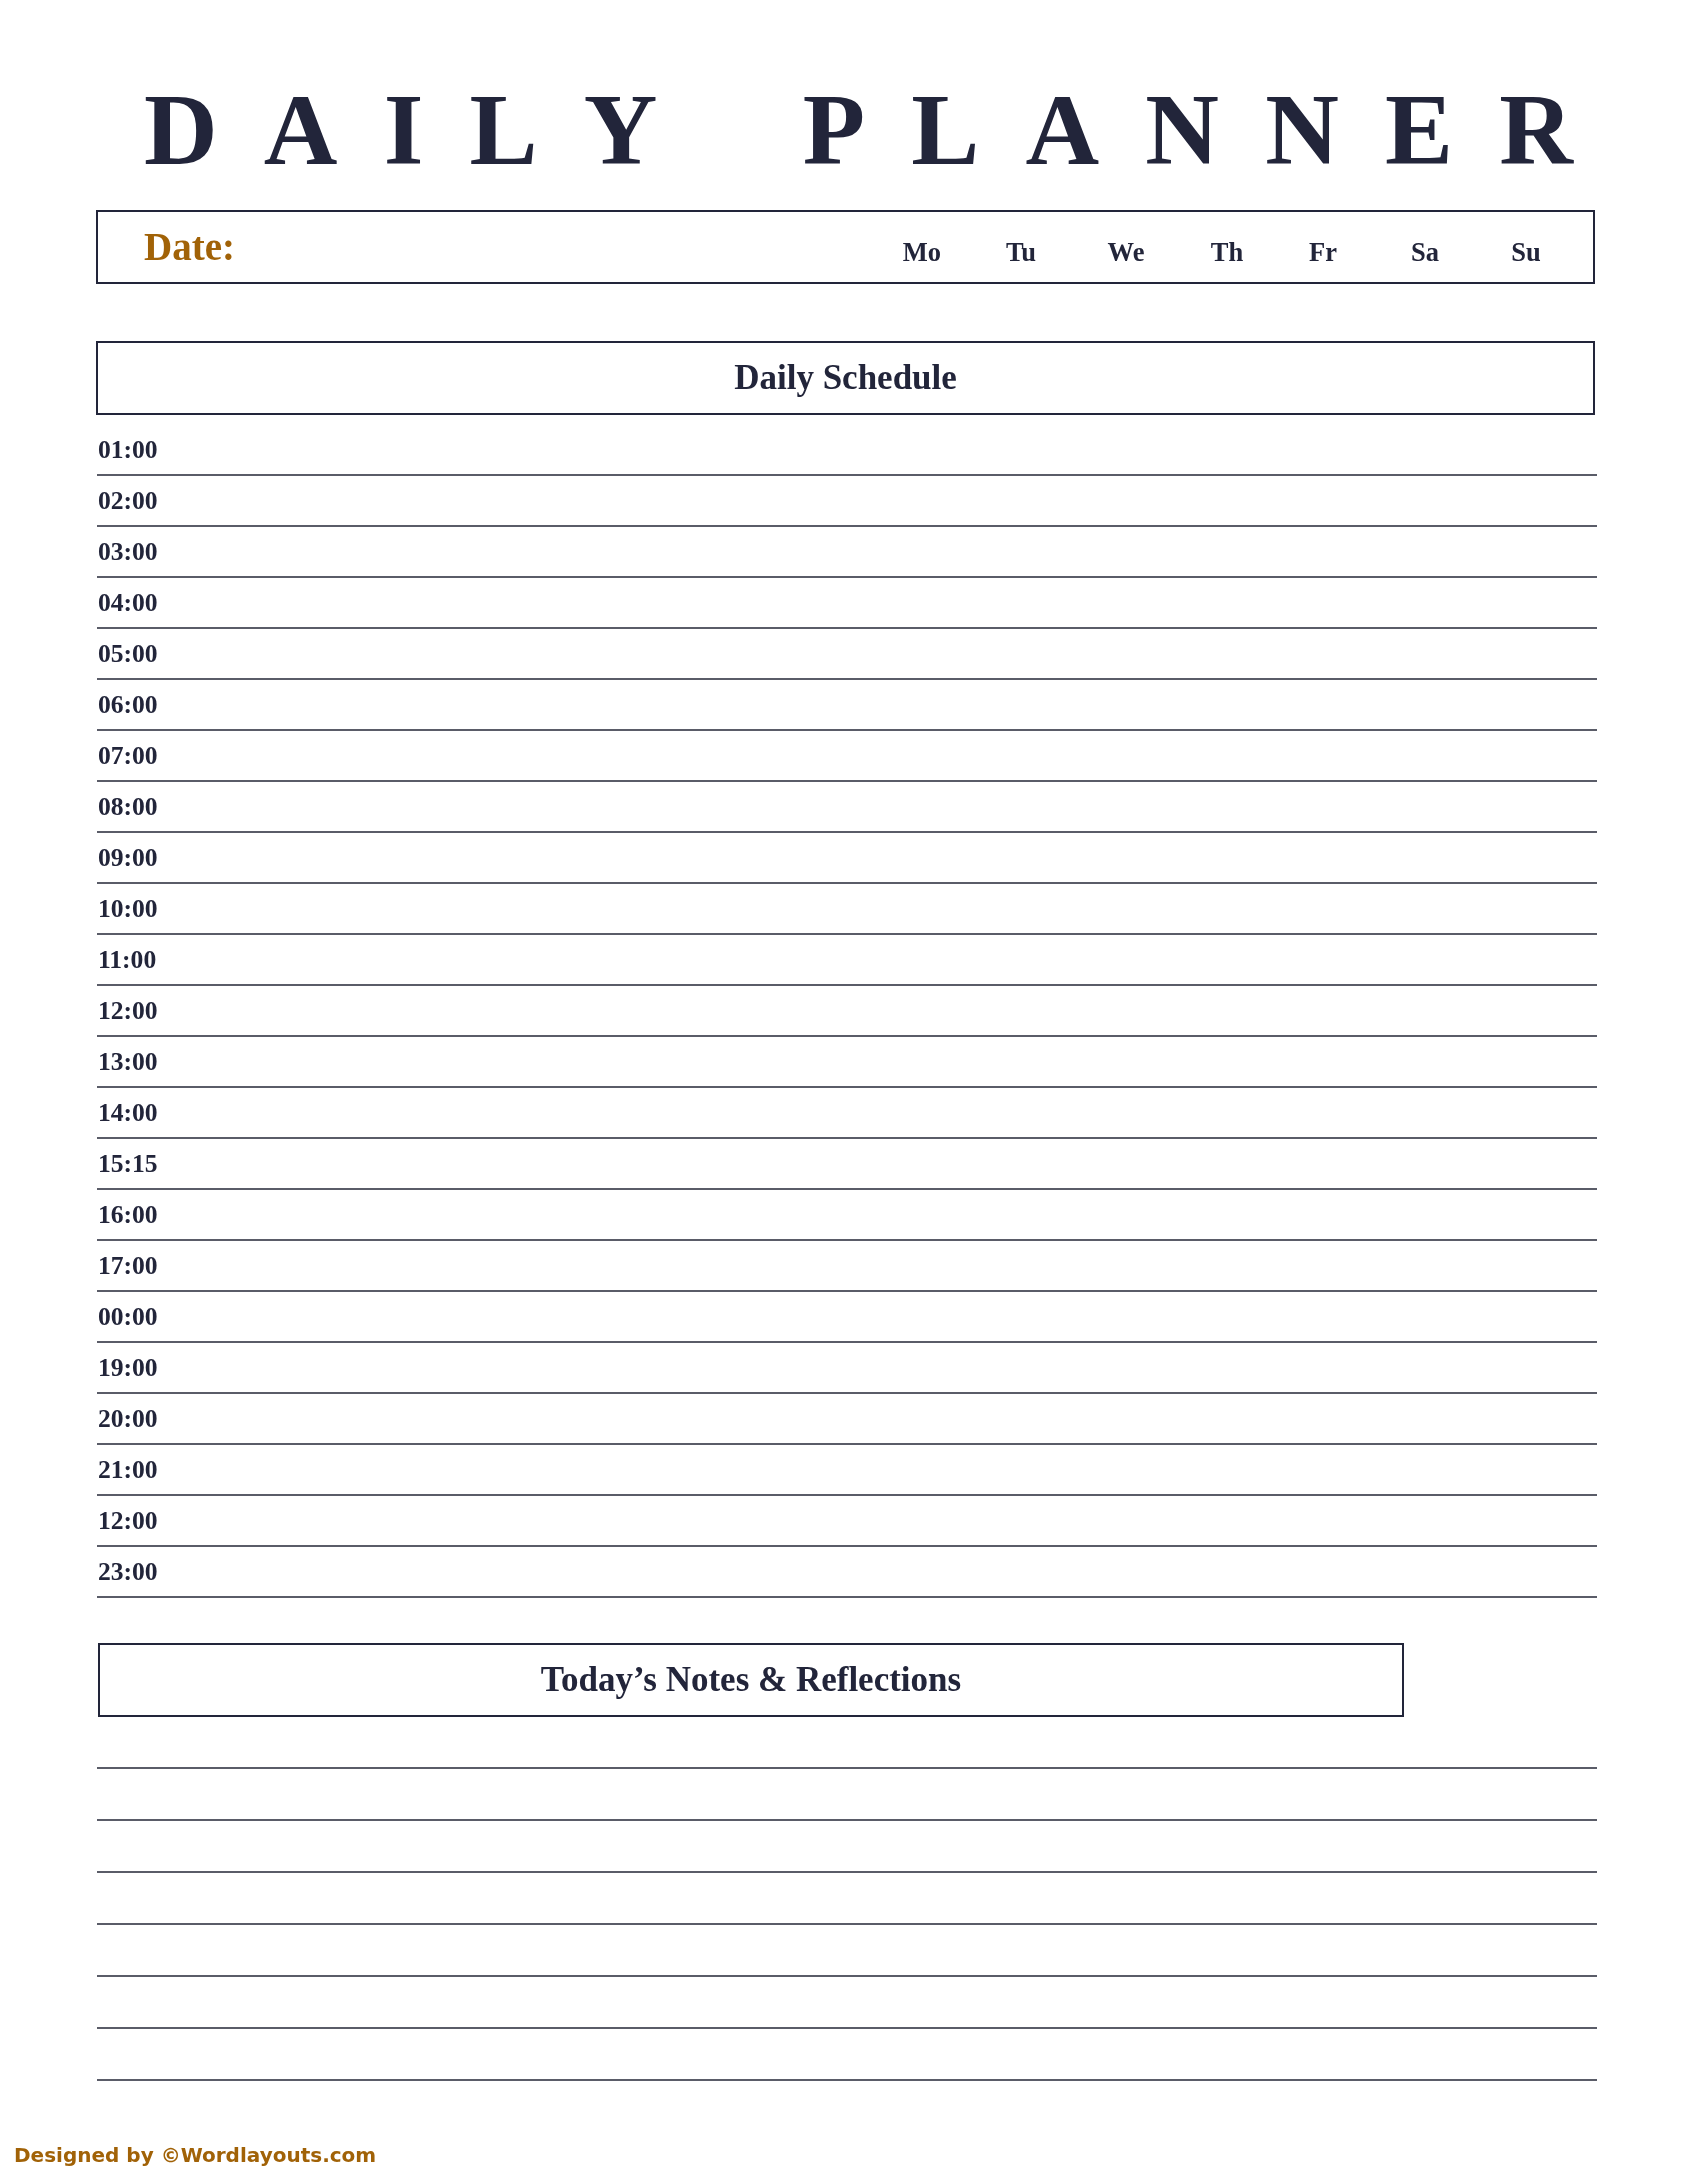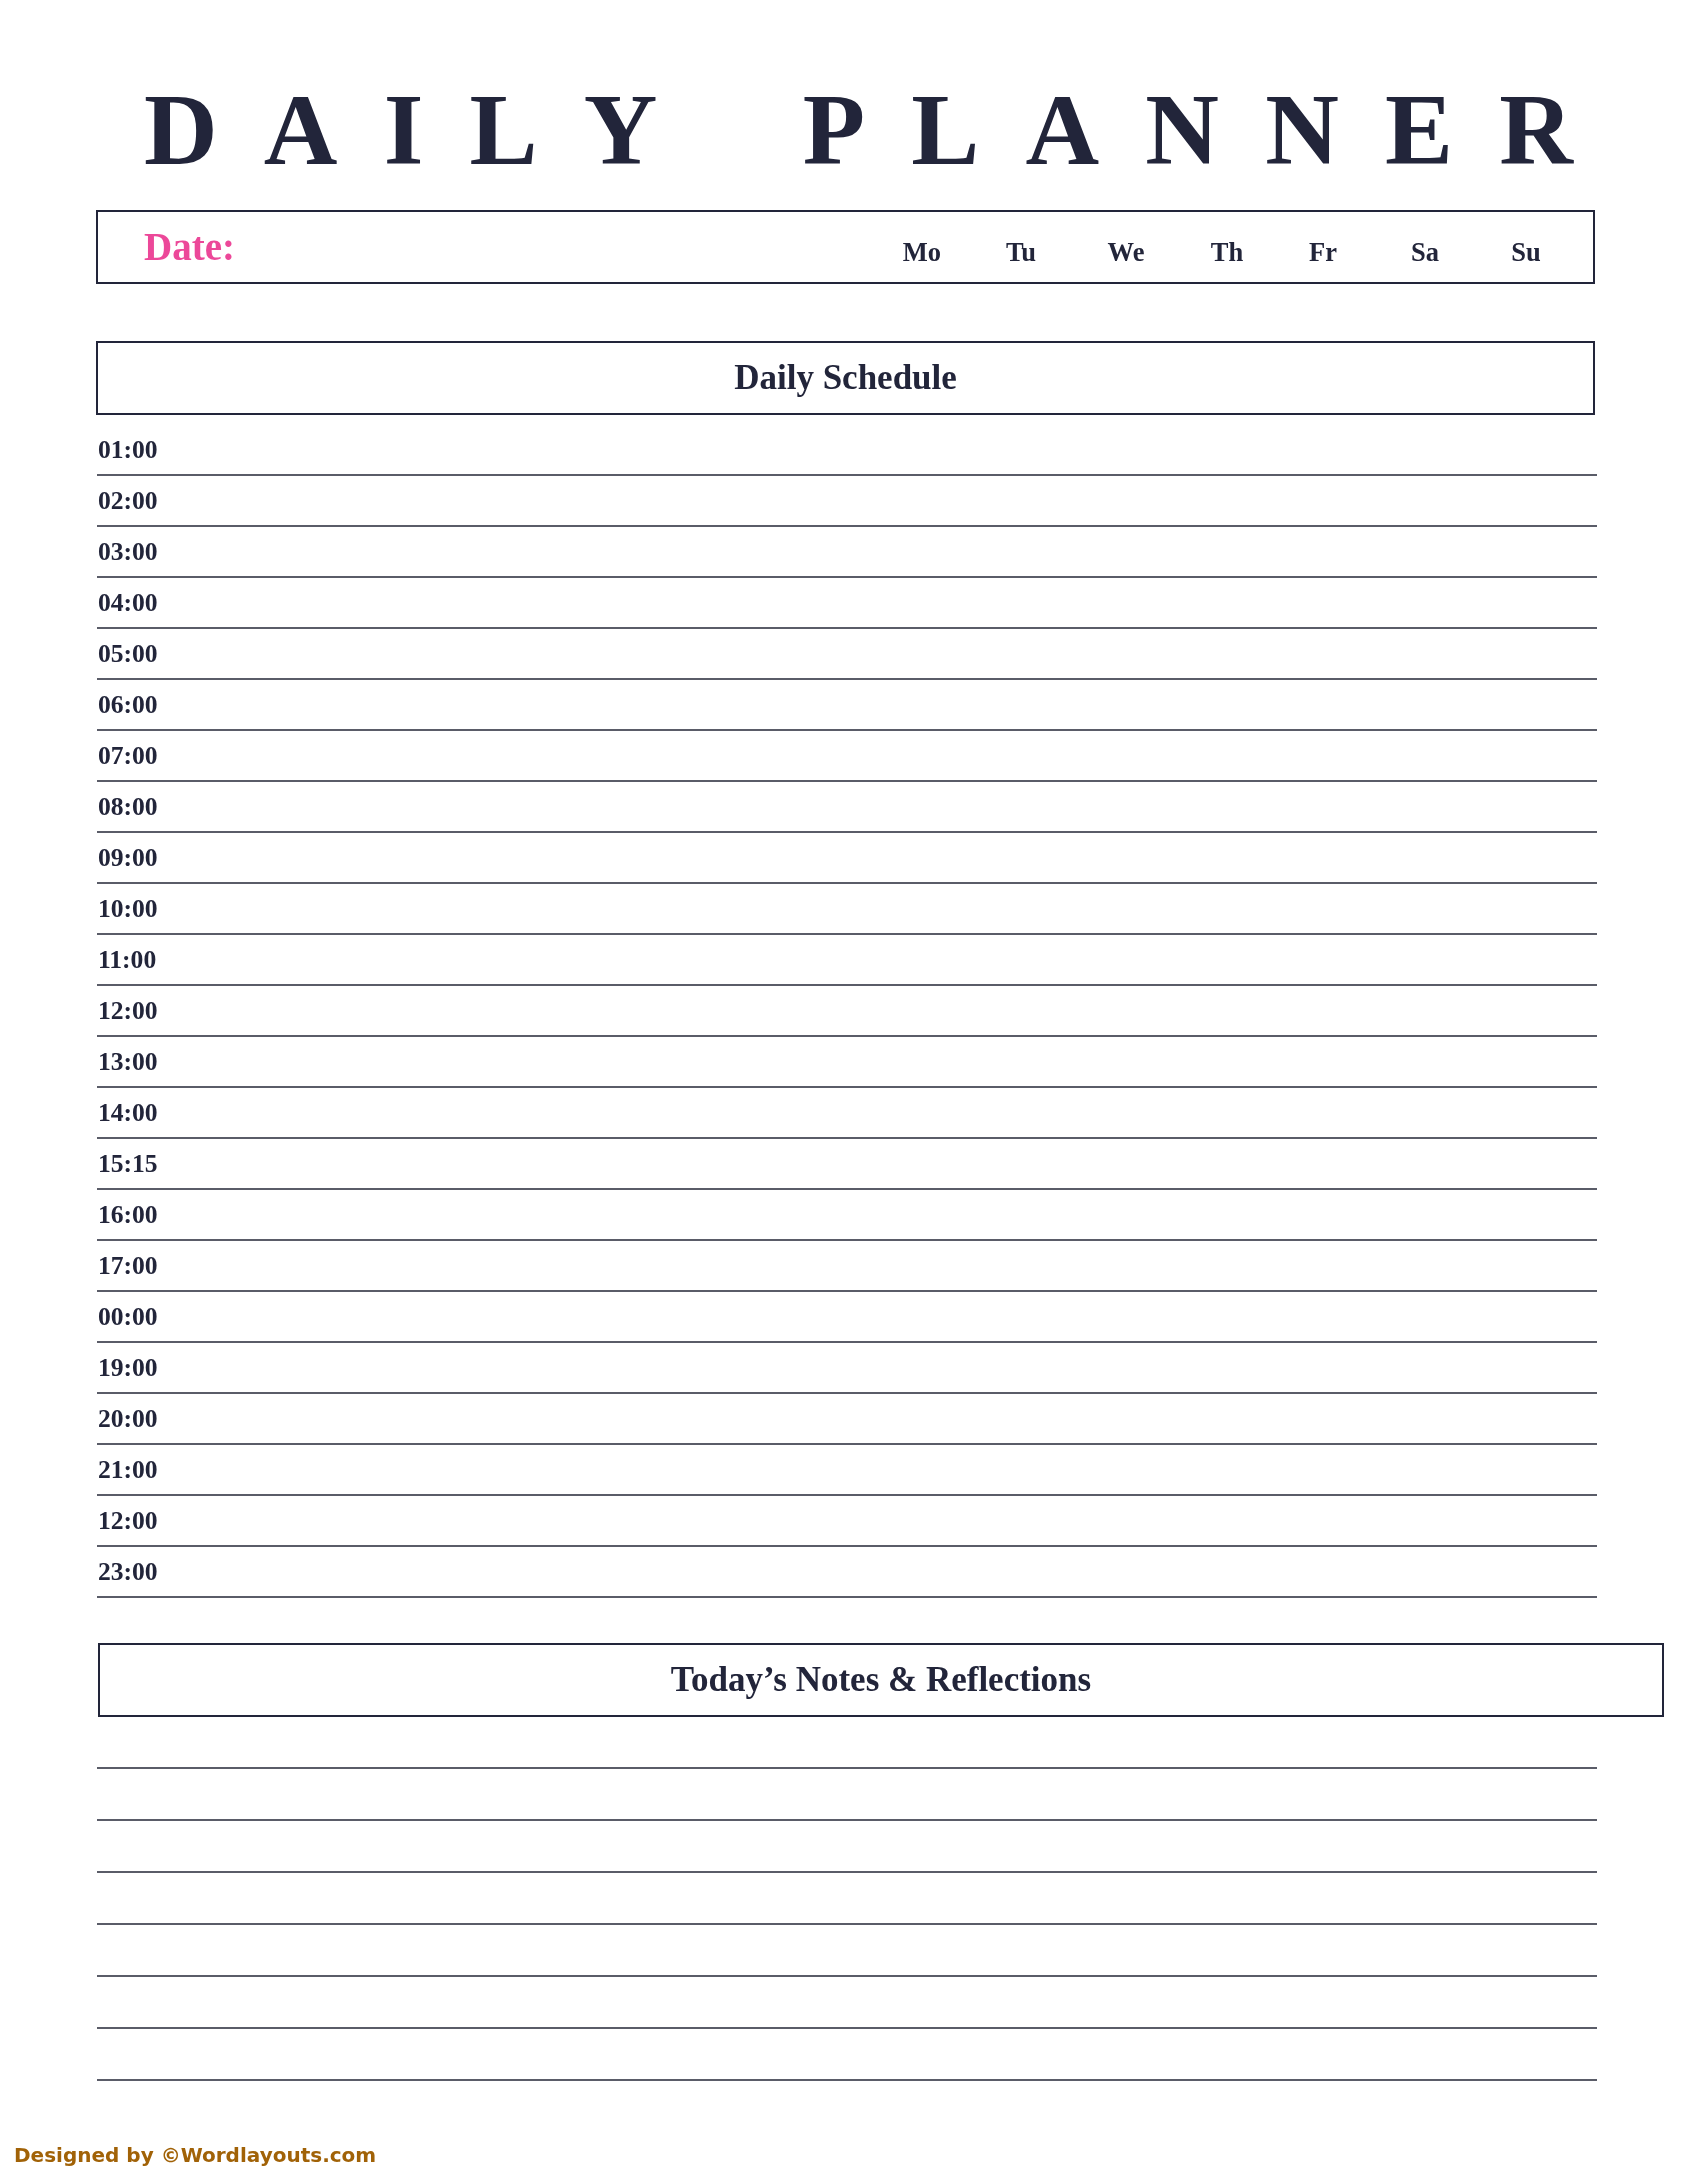--- a/index.html
+++ b/index.html
@@ -44,21 +44,21 @@
       height: 74px;
     }
     .date-label {
       position: absolute;
       left: 46px;
       top: 14px;
       font-family: "Liberation Serif", "DejaVu Serif", serif;
       font-weight: bold;
       font-size: 39px;
       line-height: 42px;
-      color: #ec4899;
+      color: #a16207;
     }
     .day {
       position: absolute;
       top: 25px;
       width: 53px;
       margin-left: -26.5px;
       text-align: center;
       font-family: "Liberation Serif", "DejaVu Serif", serif;
       font-weight: bold;
       font-size: 26.5px;
@@ -71,21 +71,21 @@
       align-items: center;
       justify-content: center;
     }
     .section-head span {
       font-family: "Liberation Serif", "DejaVu Serif", serif;
       font-weight: bold;
       font-size: 35px;
       color: #22253a;
     }
     .schedule-box { top: 341px; }
-    .notes-box { top: 1643px; left: 98px; width: 1566px; }
+    .notes-box { top: 1643px; left: 98px; width: 1306px; }
     .schedule {
       position: absolute;
       left: 97px;
       top: 425px;
       width: 1500px;
     }
     .row {
       position: relative;
       height: 51px;
       box-sizing: border-box;

